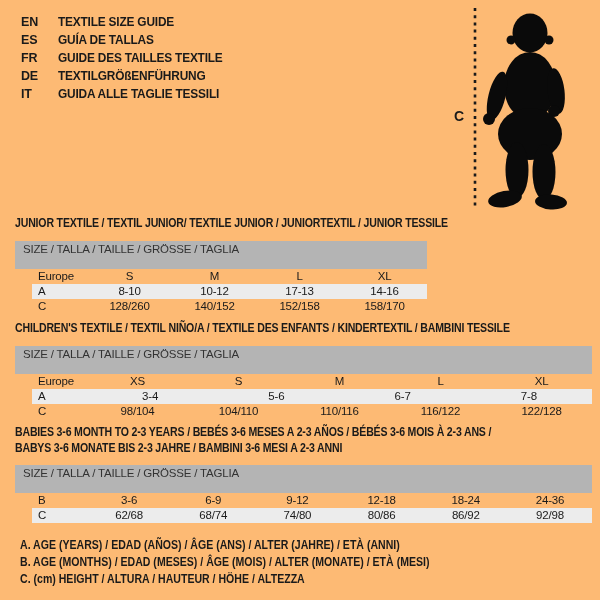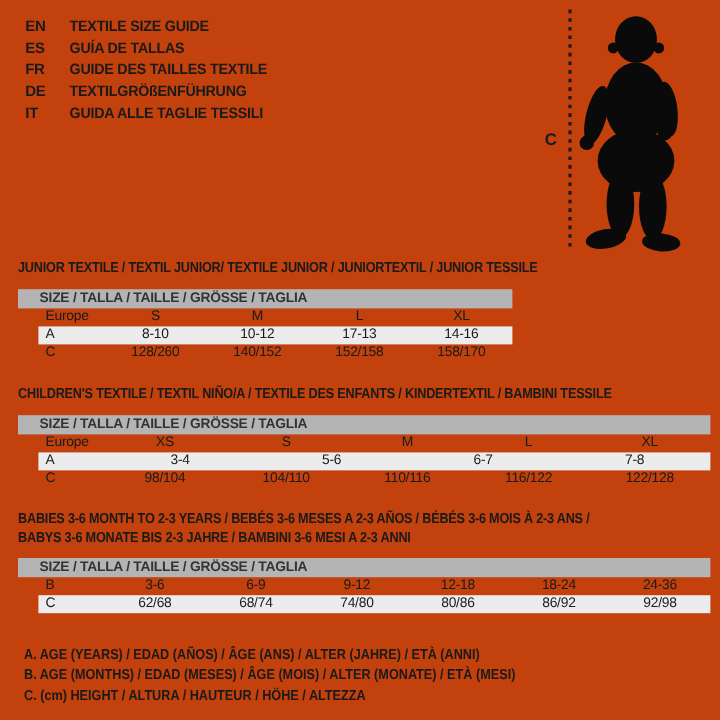--- a/index.html
+++ b/index.html
@@ -1,37 +1,37 @@
 <!DOCTYPE html>
 <html><head>
 <meta charset="utf-8">
 <style>
   * { margin:0; padding:0; box-sizing:border-box; }
   html,body { background:#ffffff; }
   body { font-family:"Liberation Sans", sans-serif; color:#1a1a1a; }
   .canvas {
-    position:relative; width:600px; height:600px; background:#c2410c; overflow:hidden;
+    position:relative; width:600px; height:600px; background:#fdba74; overflow:hidden;
   }
   
   .langs { position:absolute; left:21px; top:13px; }
   .lang-row { display:flex; height:18px; align-items:center;
               font-weight:bold; font-size:12.5px; letter-spacing:-0.2px; }
   .lang-code { width:37px; flex:none; }
   .lang-title { white-space:nowrap; transform:scaleX(0.95); transform-origin:0 50%; }
   
   .figure { position:absolute; left:440px; top:0; width:160px; height:220px; }
   
   .section-title { position:absolute; left:15px; font-weight:bold; font-size:12px;
                    line-height:16px; letter-spacing:-0.2px; }
   .squeeze { display:inline-block; white-space:nowrap; transform:scaleX(0.88);
              transform-origin:0 50%; }
   
   .size-table { position:absolute; left:15px; }
-  .t-header { background:#b4b4b4; height:16px; line-height:16px; padding-left:18px;
-              font-size:11.5px; color:#333333; letter-spacing:-0.2px; white-space:nowrap;font-weight:bold; }
+  .t-header { background:#b4b4b4; height:28px; line-height:16px; padding-left:8px;
+              font-size:11.5px; color:#333333; letter-spacing:-0.2px; white-space:nowrap; }
   .t-row { display:flex; height:15px; line-height:15px; font-size:11.5px;
            letter-spacing:-0.2px;margin-left:17px; }
   .t-row.shaded { background:#ececec; }
   .t-label { width:55px; flex:none; padding-left:6px; }
   .t-cell { flex:1; text-align:center; }
   
   .footnotes { position:absolute; left:20px; top:537px; }
   .footnote { height:17px; line-height:17px; font-weight:bold; font-size:12px; }
 </style>
 </head>

